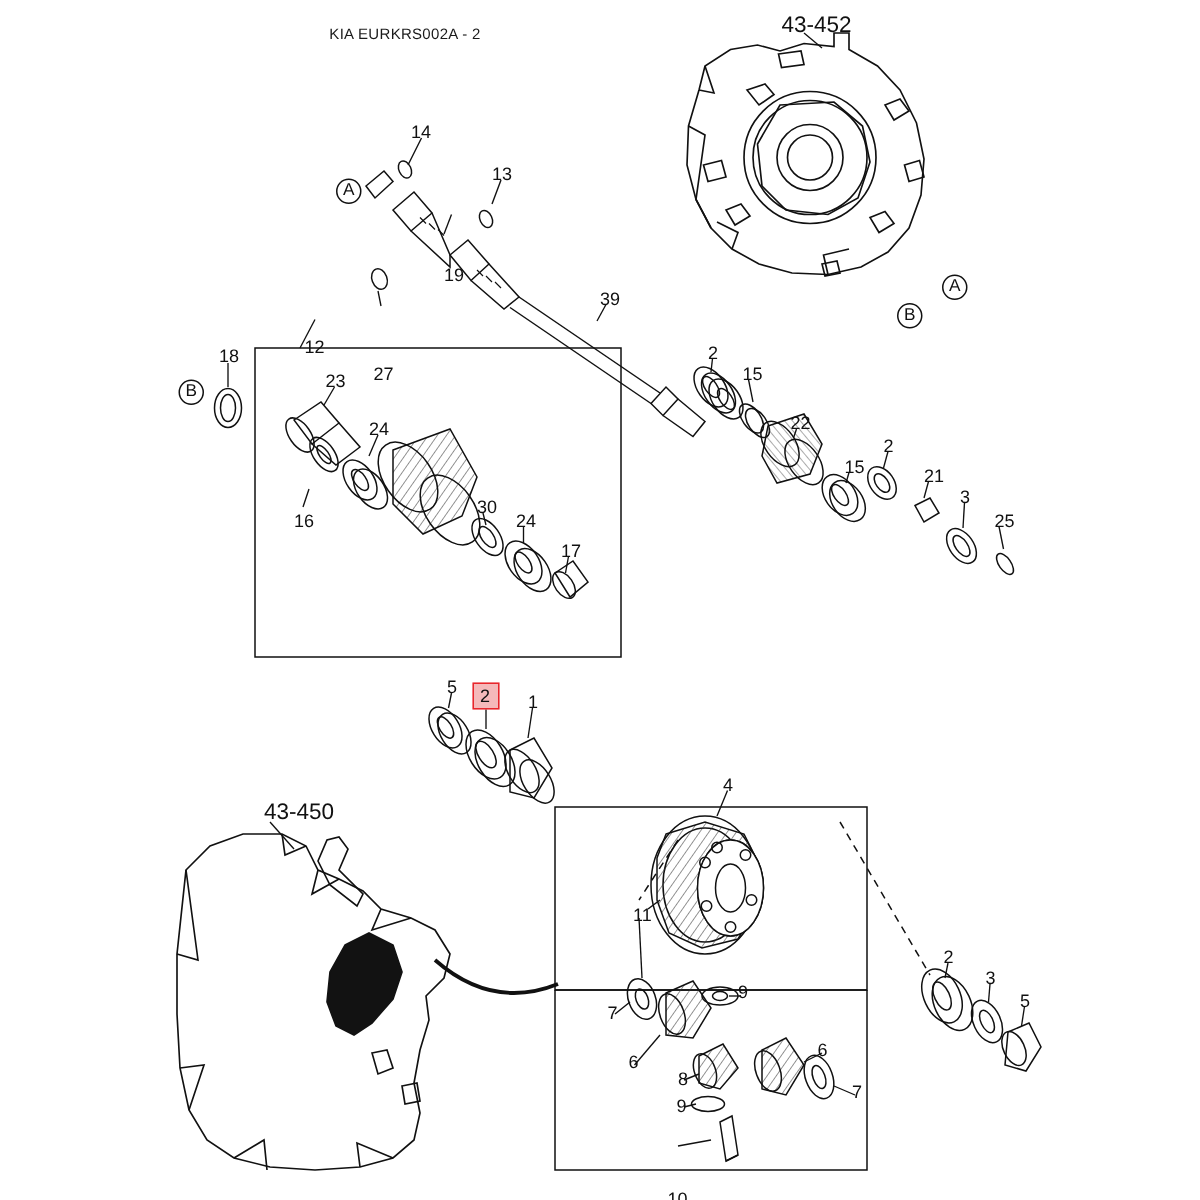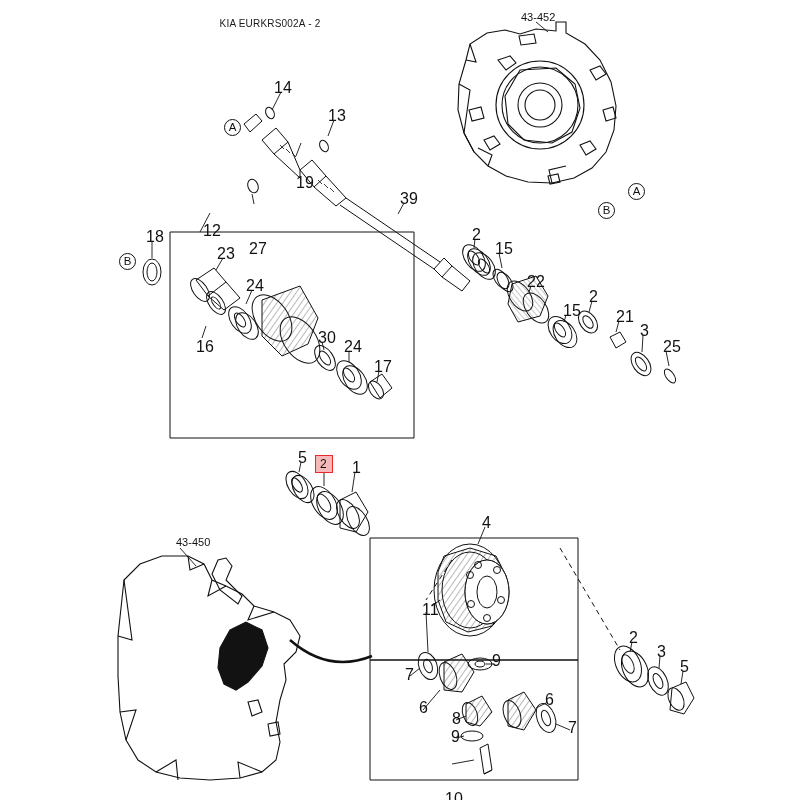--- a/index.html
+++ b/index.html
@@ -29,27 +29,27 @@
     left: 0;
     top: 18px;
     width: 540px;
     text-align: center;
     font-size: 10px;
     color: #1a1a1a;
     letter-spacing: 0.2px;
   }
   .lbl {
     position: absolute;
-    font-size: 16px;
+    font-size: 12px;
     color: #111111;
     line-height: 12px;
     white-space: nowrap;
   }
   .lbl.group {
-    font-size: 11px;
+    font-size: 15px;
   }
   .callout {
     position: absolute;
     font-size: 11.5px;
     color: #111111;
     width: 17px;
     height: 17px;
     line-height: 15px;
     text-align: center;
     border: 1px solid #111111;

